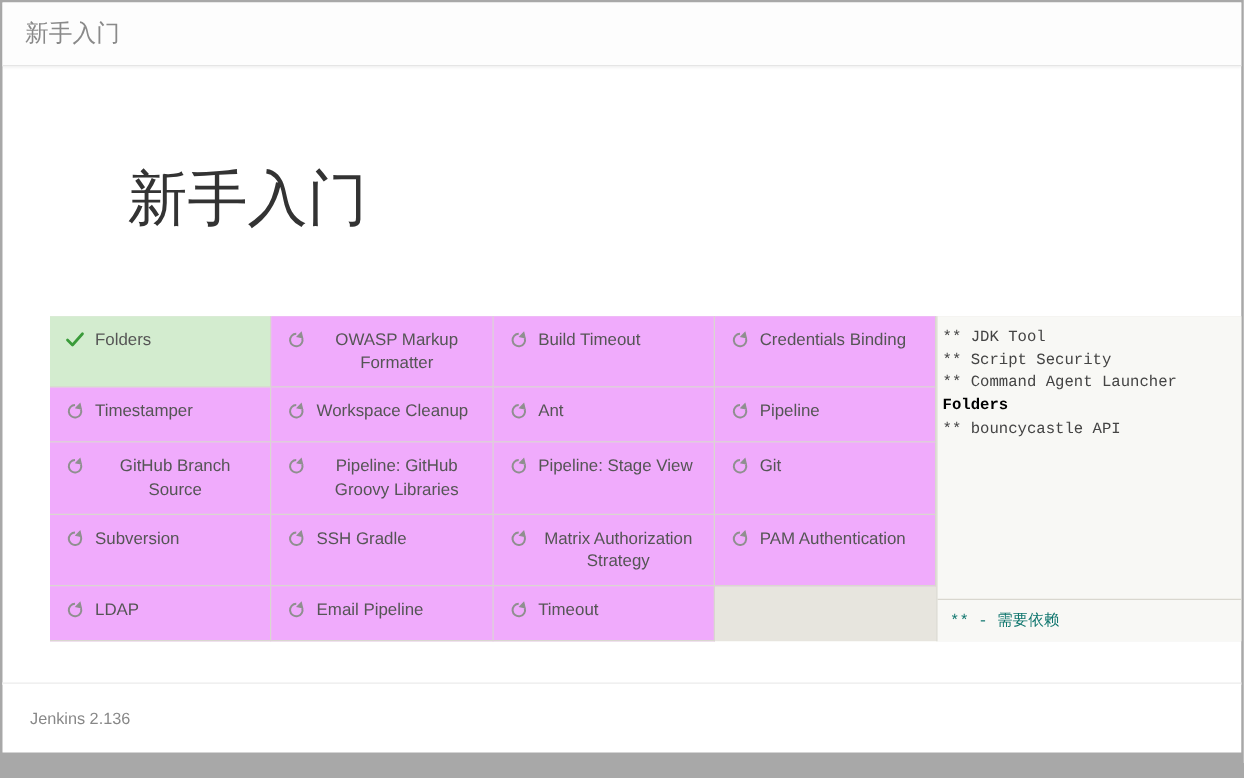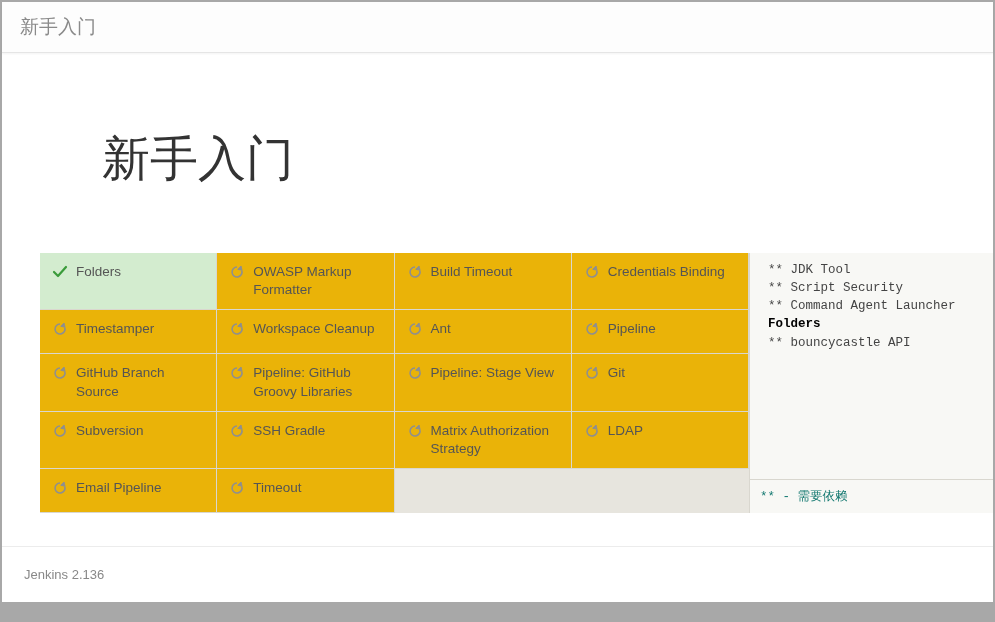--- a/index.html
+++ b/index.html
@@ -73,21 +73,22 @@
       align-items: flex-start;
       padding: 10px 12px;
       border-right: 1px solid #d9d7cf;
       border-bottom: 1px solid #d9d7cf;
       min-height: 44px;
     }
     .plugin-cell.done {
       background: #d3eccf;
     }
     .plugin-cell.pending {
-      background: #eab308;
+      background: #f0abfc;
+      text-align: center;
     }
     .plugin-icon {
       flex-shrink: 0;
       width: 16px;
       height: 16px;
       margin-right: 8px;
       margin-top: 1px;
     }
     .plugin-label {
       font-size: 13.5px;
@@ -95,21 +96,21 @@
       line-height: 1.35;
     }
     .sidebar {
       width: 244px;
       background: #f8f8f5;
       border-left: 1px solid #d9d7cf;
       display: flex;
       flex-direction: column;
     }
     .sidebar-log {
-      padding: 8px 18px;
+      padding: 8px 4px;
       font-family: "Courier New", monospace;
       font-size: 12.5px;
       color: #444;
       flex: 1;
       line-height: 1.45;
     }
     .sidebar-log .log-line {
       white-space: nowrap;
     }
     .sidebar-log .log-current {
@@ -256,20 +257,27 @@
               <path d="M8 3 a5 5 0 1 0 4.8 3.5" fill="none" stroke-width="1.6"></path>
               <path d="M12 2 L13 6.2 L8.8 5.3 Z"></path>
             </svg></span>
           <span class="plugin-label">Matrix Authorization Strategy</span>
         </div>
         <div class="plugin-cell pending">
           <span class="plugin-icon"><svg class="refresh-icon" viewBox="0 0 16 16" width="16" height="16">
               <path d="M8 3 a5 5 0 1 0 4.8 3.5" fill="none" stroke-width="1.6"></path>
               <path d="M12 2 L13 6.2 L8.8 5.3 Z"></path>
             </svg></span>
+          <span class="plugin-label">PAM Authentication</span>
+        </div>
+        <div class="plugin-cell pending">
+          <span class="plugin-icon"><svg class="refresh-icon" viewBox="0 0 16 16" width="16" height="16">
+              <path d="M8 3 a5 5 0 1 0 4.8 3.5" fill="none" stroke-width="1.6"></path>
+              <path d="M12 2 L13 6.2 L8.8 5.3 Z"></path>
+            </svg></span>
           <span class="plugin-label">LDAP</span>
         </div>
         <div class="plugin-cell pending">
           <span class="plugin-icon"><svg class="refresh-icon" viewBox="0 0 16 16" width="16" height="16">
               <path d="M8 3 a5 5 0 1 0 4.8 3.5" fill="none" stroke-width="1.6"></path>
               <path d="M12 2 L13 6.2 L8.8 5.3 Z"></path>
             </svg></span>
           <span class="plugin-label">Email Pipeline</span>
         </div>
         <div class="plugin-cell pending">

